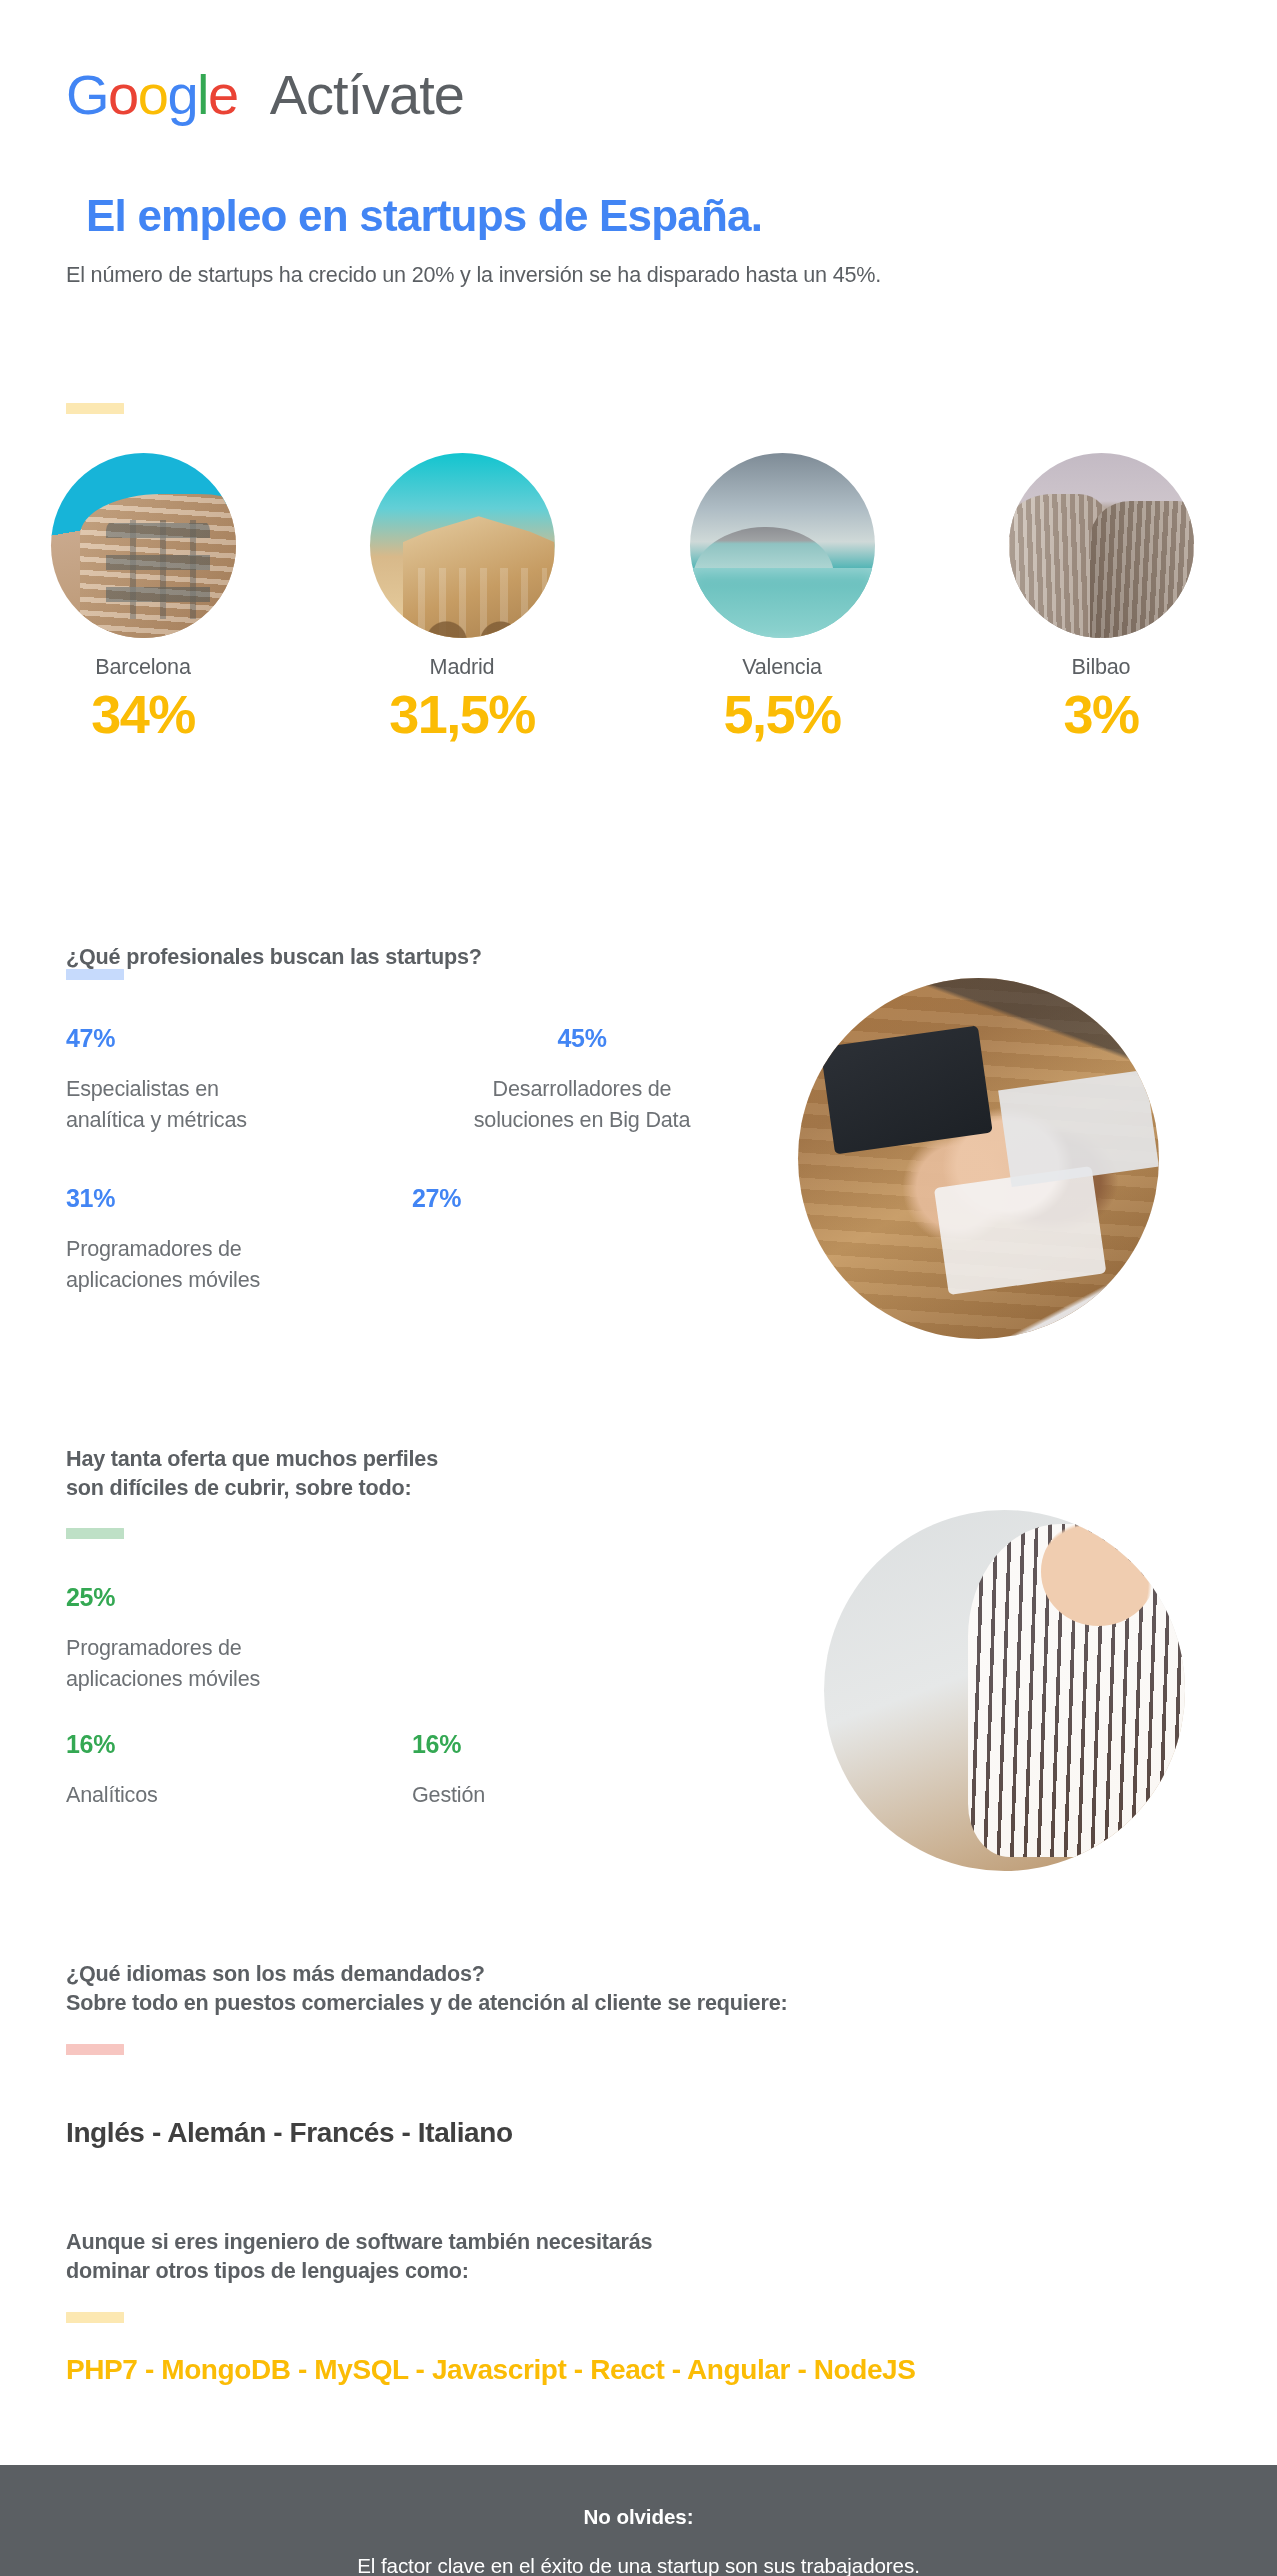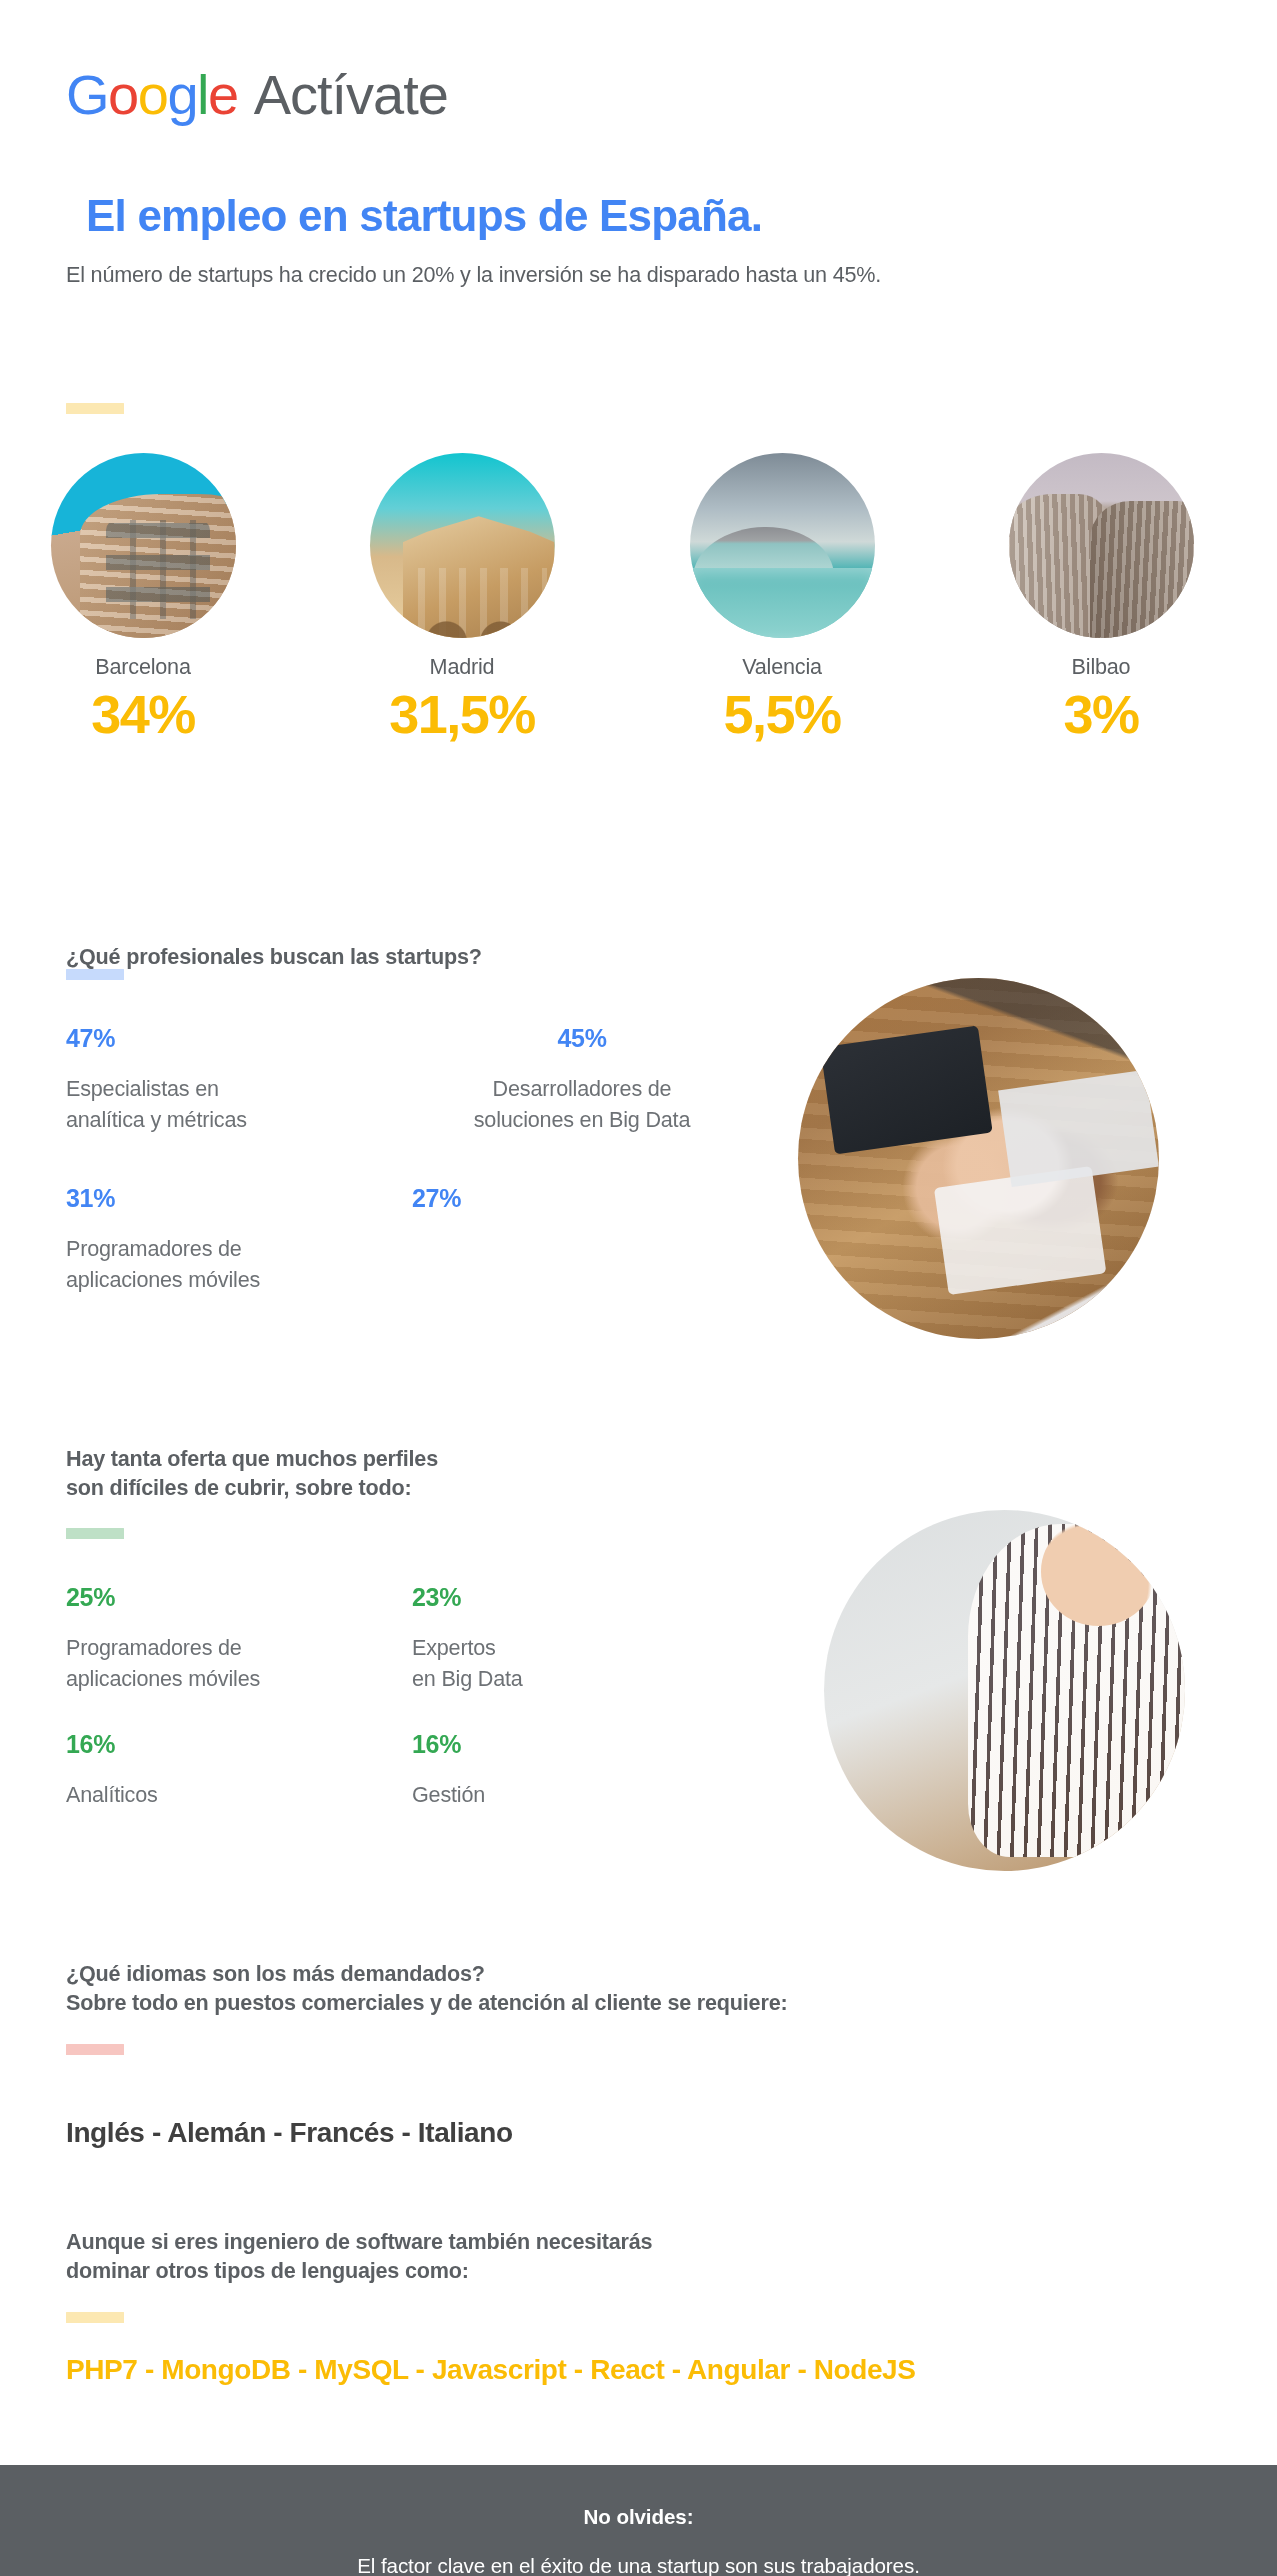--- a/index.html
+++ b/index.html
@@ -18,21 +18,21 @@
 
   
   .logo-row {
     position: absolute; left: 66px; top: 62px;
     display: flex; align-items: baseline;
     font-size: 56px; letter-spacing: -1.5px;
   }
   .logo-word { font-weight: 400; }
   .g1 { color: #4285F4; } .o1 { color: #EA4335; } .o2 { color: #FBBC05; }
   .g2 { color: #4285F4; } .l1 { color: #34A853; } .e1 { color: #EA4335; }
-  .logo-sub { color: #5b5f63; font-weight: 400; margin-left: 16px; letter-spacing: -1px; }
+  .logo-sub { color: #5b5f63; font-weight: 400; margin-left: 32px; letter-spacing: -1px; }
 
   
   .headline {
     position: absolute; left: 66px; top: 191px;
     font-size: 44px; font-weight: 700; color: #4285F4;
     letter-spacing: -0.8px; white-space: nowrap; margin-left: 20px;
   }
   .subhead {
     position: absolute; left: 66px; top: 262px;
     font-size: 21.6px; font-weight: 400; color: #5b5f63;
@@ -247,25 +247,20 @@
 
   <div class="sec-title" style="left:66px; top:1445px;">Hay tanta oferta que muchos perfiles
 son difíciles de cubrir, sobre todo:</div>
   <div class="accent-bar" style="left:66px; top:1528px; background:#BEE0C6;"></div>
 
   <div class="stat green" style="left:66px; top:1584px; width:330px;">
     <div class="stat-num">25%</div>
     <div class="stat-lbl">Programadores de
 aplicaciones móviles</div>
   </div>
-  <div class="stat green" style="left:412px; top:1584px; width:340px;">
-    <div class="stat-num">23%</div>
-    <div class="stat-lbl">Expertos
-en Big Data</div>
-  </div>
   <div class="stat green" style="left:66px; top:1731px; width:330px;">
     <div class="stat-num">16%</div>
     <div class="stat-lbl">Analíticos</div>
   </div>
   <div class="stat green" style="left:412px; top:1731px; width:340px;">
     <div class="stat-num">16%</div>
     <div class="stat-lbl">Gestión</div>
   </div>
 
   <div class="people-photo ph-woman" style="left:824px; top:1510px; width:361px; height:361px;"></div>

